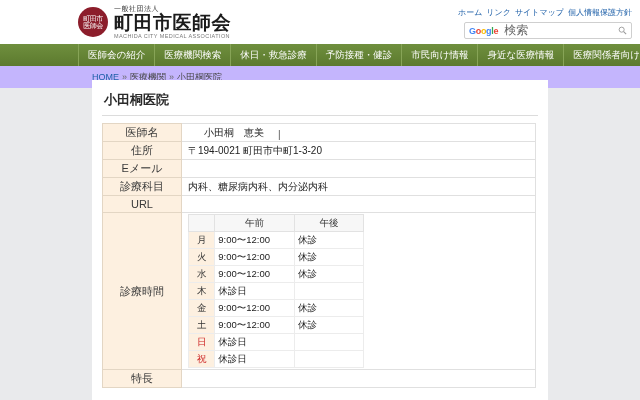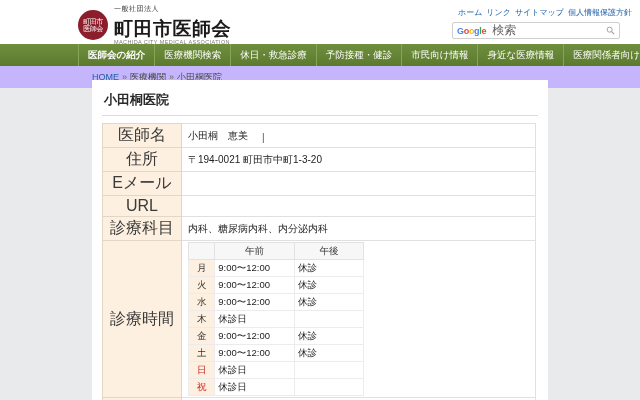--- a/index.html
+++ b/index.html
@@ -56,21 +56,21 @@
   .logo-kind {
     font-size: 7px;
     color: #333;
     letter-spacing: 0.5px;
   }
   .logo-name {
     font-size: 19px;
     font-weight: bold;
     color: #1b1b1b;
     letter-spacing: 0.5px;
-    margin-top: 7px;
+    margin-top: 1px;
   }
   .logo-sub {
     font-size: 5.5px;
     color: #7a7a7a;
     letter-spacing: 0.4px;
     margin-top: 2px;
   }
   .util-links {
     position: absolute;
     right: 8px;
@@ -78,21 +78,21 @@
     font-size: 8px;
     color: #1d5fa8;
     display: flex;
     gap: 4px;
   }
   .util-links span {
     cursor: pointer;
   }
   .search-box {
     position: absolute;
-    right: 20px;
+    right: 8px;
     top: 22px;
     width: 168px;
     height: 17px;
     border: 1px solid #cfcfcf;
     border-radius: 2px;
     background: #fff;
     display: flex;
     align-items: center;
     box-sizing: border-box;
   }
@@ -132,21 +132,20 @@
     font-size: 9.5px;
     padding: 0 9px;
     display: flex;
     align-items: center;
     border-right: 1px solid #87a457;
     white-space: nowrap;
     cursor: pointer;
   }
   .nav-item:first-child {
     border-left: 1px solid #87a457;
-    font-weight: bold;
   }
   
   .crumb {
     padding: 5px 0 4px 92px;
     font-size: 9px;
     color: #444;
     background: #c4b5fd;
   }
   .crumb a {
     color: #1d5fa8;
@@ -176,38 +175,39 @@
   table.info {
     border-collapse: collapse;
     width: 434px;
     table-layout: fixed;
   }
   table.info tr { height: 17px; }
   table.info th {
     background: #fdf0e0;
     border: 1px solid #e3d6c4;
     font-weight: normal;
-    font-size: 16px;
+    font-size: 11px;
     color: #3a3a3a;
     text-align: center;
     width: 74px;
     padding: 1px 2px;
   }
   table.info td {
     border: 1px solid #e0e0e0;
     font-size: 10px;
     color: #222;
     padding: 1px 6px;
     background: #fff;
     vertical-align: middle;
   }
   .name-cell {
     display: flex;
     align-items: flex-end;
     gap: 14px;
+    margin-left: 16px;
   }
   .name-cell .caret {
     color: #555;
   }
   
   td.hours-cell {
     padding: 3px 4px 4px 4px;
   }
   table.hours {
     border-collapse: collapse;
@@ -306,26 +306,26 @@
       </tr>
       <tr>
         <th>住所</th>
         <td>〒194-0021 町田市中町1-3-20</td>
       </tr>
       <tr>
         <th>Eメール</th>
         <td></td>
       </tr>
       <tr>
+        <th>診療科目</th>
+        <td>内科、糖尿病内科、内分泌内科</td>
+      </tr>
+      <tr>
         <th>URL</th>
         <td></td>
-      </tr>
-      <tr>
-        <th>診療科目</th>
-        <td>内科、糖尿病内科、内分泌内科</td>
       </tr>
 
       <tr>
         <th>診療時間</th>
         <td class="hours-cell">
           <table class="hours">
             <tbody>
                   <tr>
               <th class="blank"></th>
               <th class="am">午前</th>

